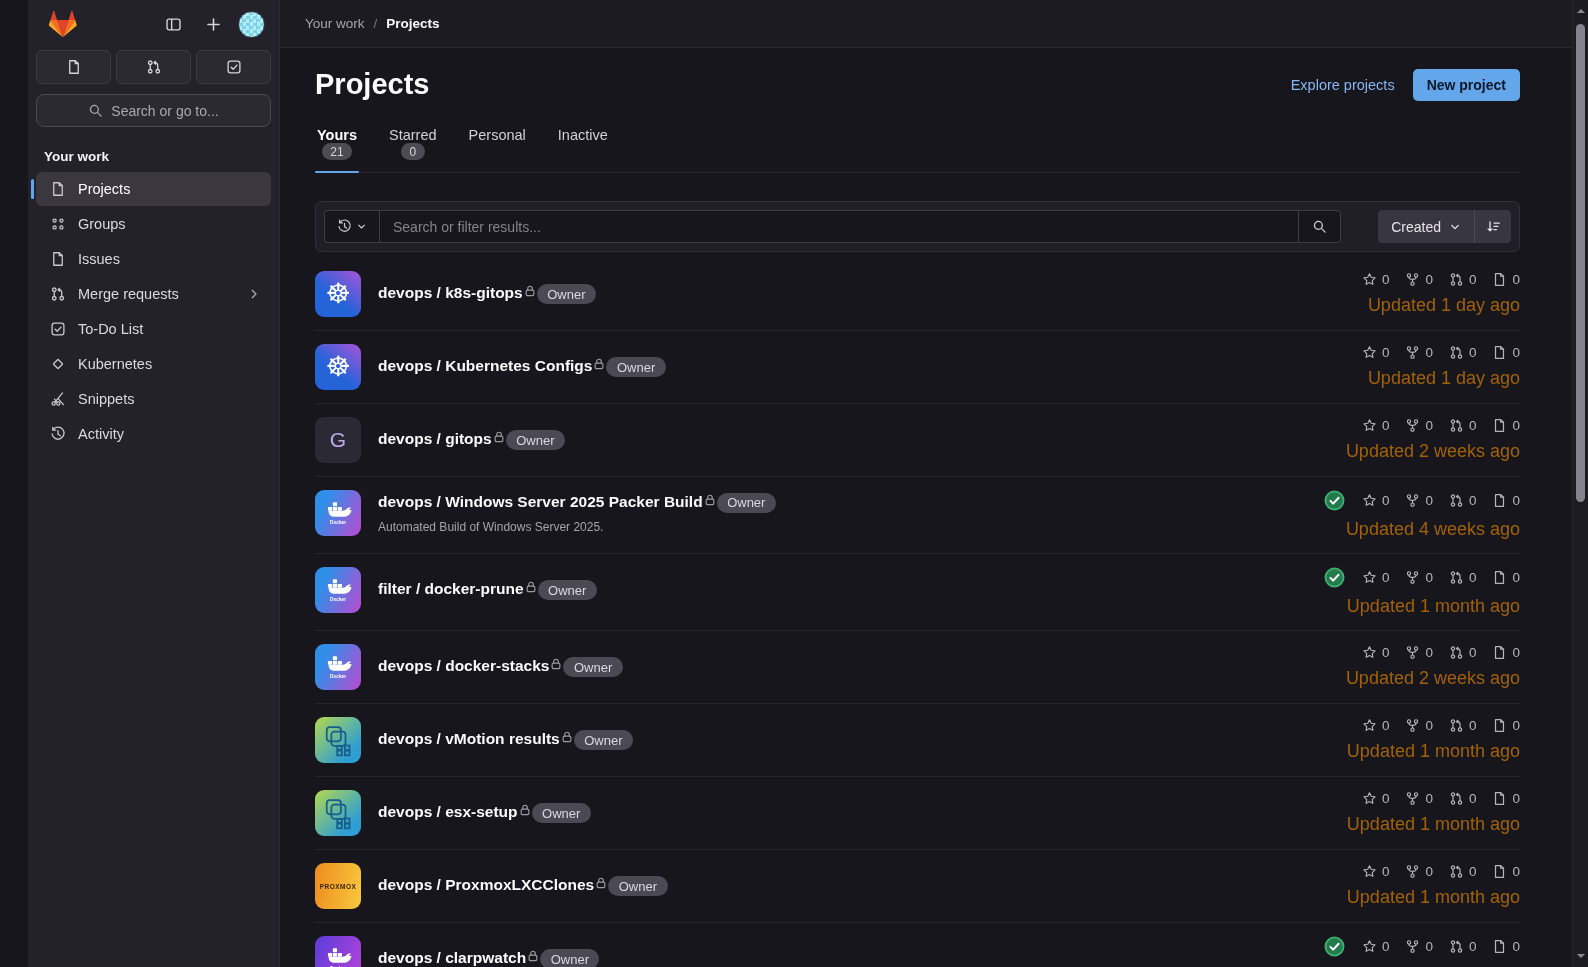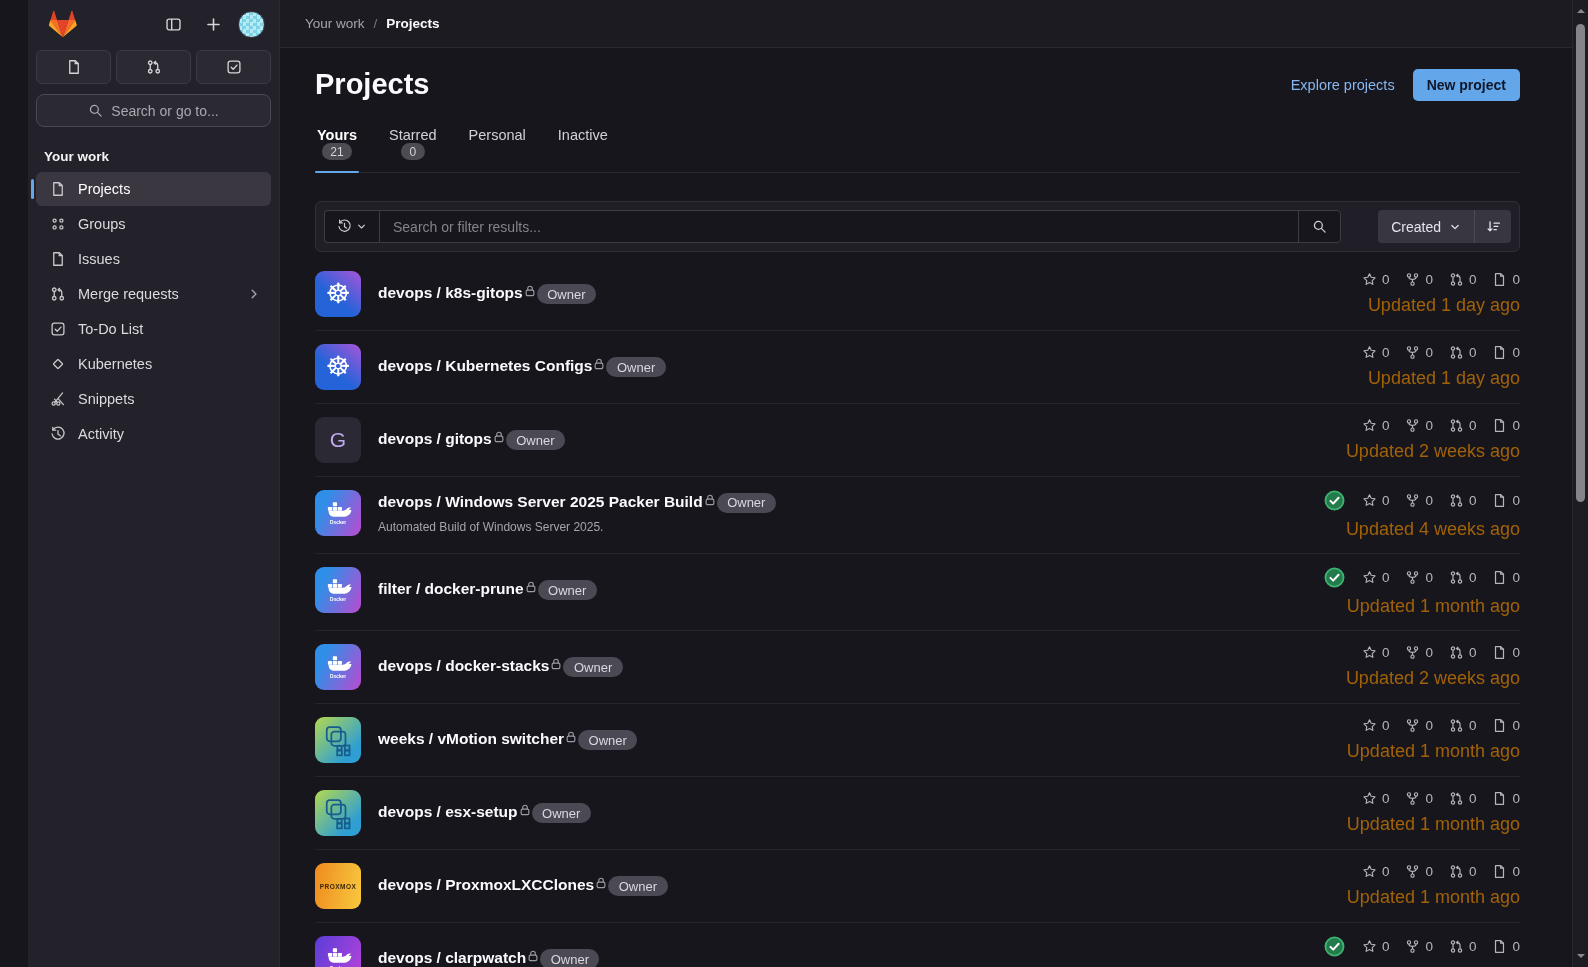--- a/index.html
+++ b/index.html
@@ -781,21 +781,21 @@
                   <circle cx="25.8" cy="33.4" r="2.8"></circle>
                   <rect x="32.2" y="30.6" width="5.6" height="5.6"></rect>
                   <rect x="23" y="38" width="5.6" height="5.6" transform="translate(0 -1.2)"></rect>
                   <rect x="32.2" y="38" width="5.6" height="5.6" transform="translate(0 -1.2)"></rect>
                 </g>
               </svg>
 
             </span>
             <span class="pmain">
               <span class="name-line">
-                <a class="pname">weeks / vMotion switcher</a>
+                <a class="pname">devops / vMotion results</a>
                 <svg class="plock">
                   <use href="#i-lock"></use>
                 </svg>
                 <span class="owner-badge">Owner</span>
               </span>
 
             </span>
             <span class="rmeta">
               <span class="stats">
 

